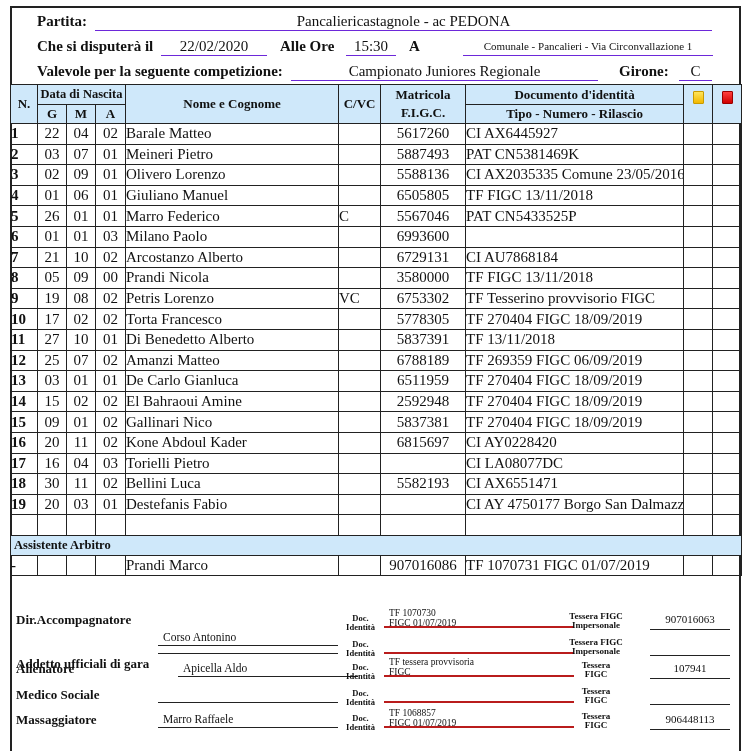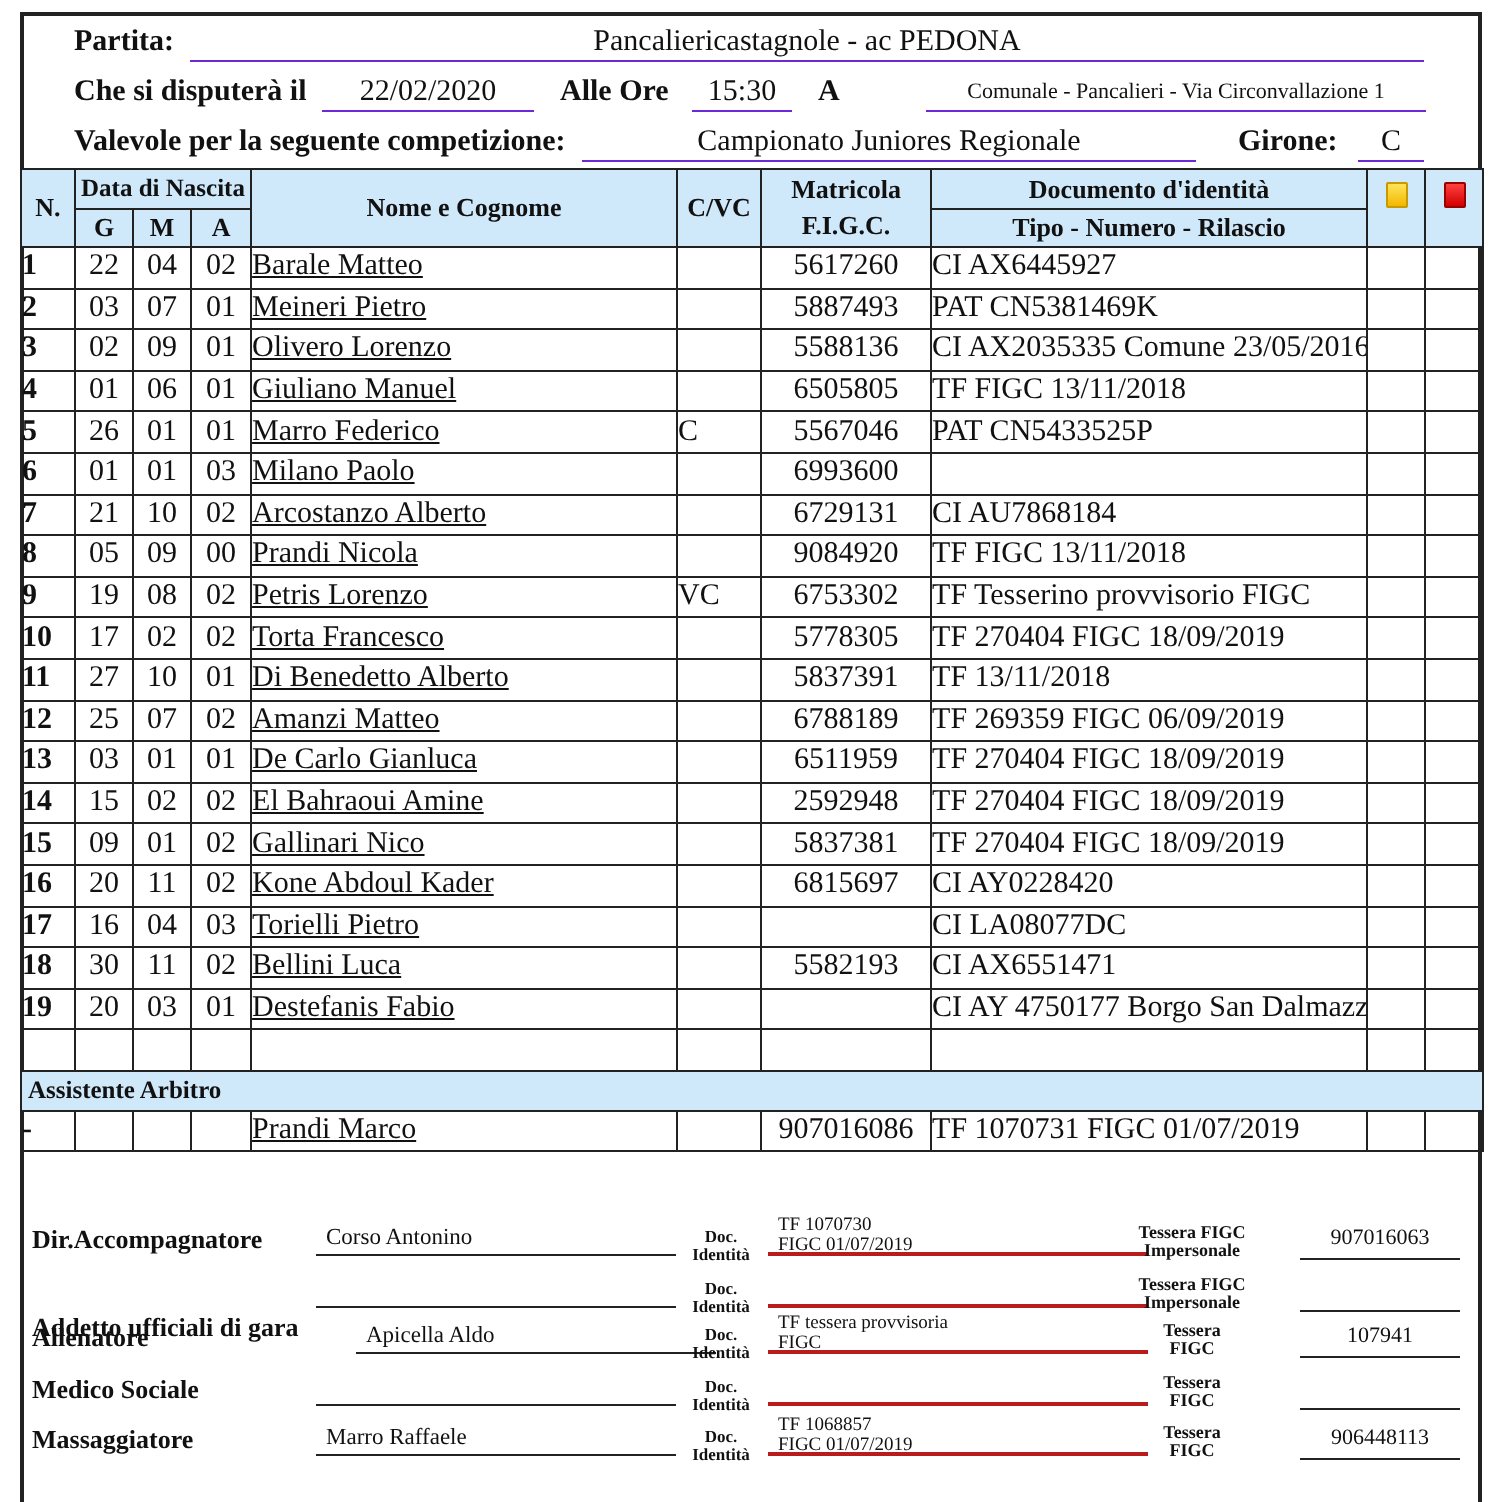--- a/index.html
+++ b/index.html
@@ -12,21 +12,21 @@
   table.grid td,table.grid th{border:1.5px solid #222;padding:0;overflow:hidden;white-space:nowrap;}
   table.grid th{background:#cfe8fa;font-weight:bold;font-size:13px;}
   .hN{font-size:16px;}
   .hName{font-size:15px;}
   .hCVC{font-size:14px;}
   .hMat{font-size:13px;line-height:18px;}
   .hDoc{font-size:13px;}
   tr.drow td{height:19.6px;font-size:15px;}
   td.num{font-weight:bold;padding-left:2px;font-size:15px;}
   td.dd{text-align:center;}
-  td.name{font-size:12.5px;padding-left:18px;text-decoration:underline;}
+  td.name{font-size:12.5px;padding-left:18px;}
   td.cvc{padding-left:4px;font-size:15px;}
   td.mat{text-align:center;font-size:15px;}
   td.doc{font-size:9.5px;padding-left:3px;}
   tr.section td{background:#cfe8fa;font-weight:bold;font-size:12.5px;height:19px;padding-left:3px;}
   .card{display:inline-block;width:9px;height:11px;border-radius:1px;}
   .staff{position:absolute;left:16px;font-weight:bold;font-size:13px;}
   .sname{position:absolute;left:158px;width:175px;border-bottom:1px solid #222;font-size:11.5px;padding-left:5px;height:16px;line-height:16px;}
   .docl{position:absolute;left:338px;width:45px;text-align:center;font-weight:bold;font-size:8.5px;line-height:9px;}
   .docv{position:absolute;left:384px;width:190px;border-bottom:2px solid #b91c1c;font-size:9.5px;line-height:9.5px;height:19px;padding-left:5px;box-sizing:border-box;}
   .tesl{position:absolute;left:560px;width:72px;text-align:center;font-weight:bold;font-size:9px;line-height:9px;}
@@ -175,21 +175,21 @@
         <td></td>
         <td></td>
       </tr>
       <tr class="drow">
         <td class="num">8</td>
         <td class="dd">05</td>
         <td class="dd">09</td>
         <td class="dd">00</td>
         <td class="name">Prandi Nicola</td>
         <td class="cvc"></td>
-        <td class="mat">9084920</td>
+        <td class="mat">3580000</td>
         <td class="doc">TF      FIGC 13/11/2018</td>
         <td></td>
         <td></td>
       </tr>
       <tr class="drow">
         <td class="num">9</td>
         <td class="dd">19</td>
         <td class="dd">08</td>
         <td class="dd">02</td>
         <td class="name">Petris Lorenzo</td>
@@ -346,21 +346,21 @@
     <td class="mat">907016086</td>
     <td class="doc">TF  1070731  FIGC 01/07/2019</td>
     <td></td>
     <td></td>
   </tr>
 </tbody>
   </table>
 
 <div id="staff-area">
     <div class="staff" style="top:612px;">Dir.Accompagnatore</div>
-    <div class="sname" style="top:611px;">Corso Antonino</div>
+    <div class="sname" style="top:629px;">Corso Antonino</div>
     <div class="docl" style="top:614px;">
       <div>Doc.</div>
       <div>Identità</div>
     </div>
     <div class="docv" style="top:609px;">
       <div>TF  1070730</div>
       <div>FIGC 01/07/2019</div>
     </div>
     <div class="tesl" style="top:612px;">
       <div>Tessera FIGC</div>

